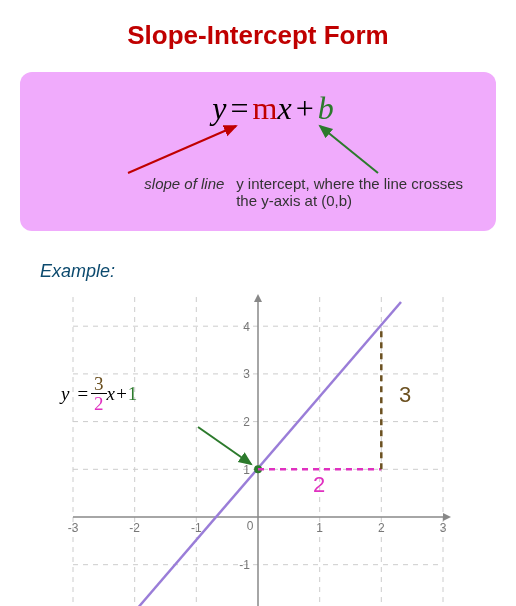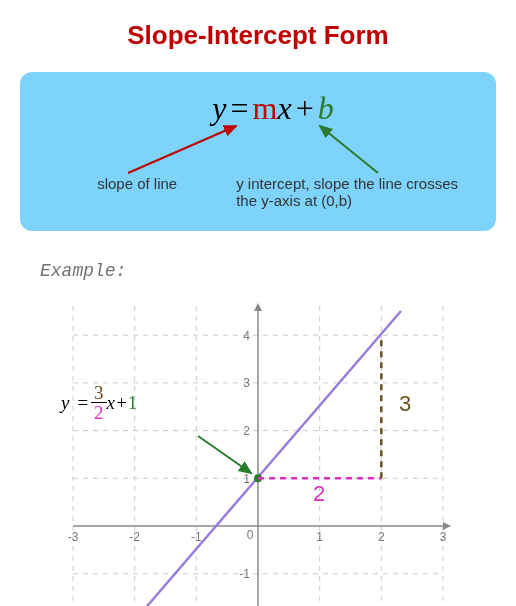--- a/index.html
+++ b/index.html
@@ -12,21 +12,21 @@
   }
   .title {
     text-align: center;
     color: #c00000;
     font-size: 26px;
     font-weight: bold;
     margin-bottom: 21px;
     font-family: Arial, sans-serif;
   }
   .formula-box {
-    background: #7dd3fc;
+    background: #f0abfc;
     border-radius: 12px;
     padding: 18px 20px 22px 20px;
     margin-bottom: 20px;
     position: relative;
   }
   .formula {
     text-align: center;
     font-size: 32px;
     font-style: italic;
     font-family: 'Times New Roman', serif;
@@ -48,31 +48,31 @@
     pointer-events: none;
   }
   .labels-row {
     display: flex;
     justify-content: space-between;
     font-family: Arial, sans-serif;
     font-size: 15px;
     color: #333;
     margin-top: 48px;
   }
-  .label-left { width: 40%; text-align: center; padding-left: 10px;}
+  .label-left { width: 40%; text-align: right; padding-left: 10px; font-style: italic;}
   .label-right { width: 55%; text-align: left; }
   .example-area {
     padding: 10px 20px;
   }
   .example-label {
-    color: #737373;
+    color: #0c4a6e;
     font-style: italic;
     font-size: 18px;
-    font-family: Liberation Mono, monospace;
-    margin-bottom: 20px;
+    font-family: Liberation Sans, sans-serif;
+    margin-bottom: 10px;
   }
   .graph-container {
     position: relative;
     width: 430px;
     height: 340px;
     margin: 0 auto;
   }
   .graph-eq {
     position: absolute;
     top: 84px;
@@ -109,21 +109,21 @@
       </marker>
       <marker id="arrGreen" markerWidth="8" markerHeight="8" refX="6" refY="3" orient="auto">
         <path d="M0,0 L7,3 L0,6 Z" fill="#2c7a2c"></path>
       </marker>
     </defs>
     <line x1="100" y1="55" x2="208" y2="8" stroke="#c00000" stroke-width="2" marker-end="url(#arrRed)"></line>
     <line x1="350" y1="55" x2="292" y2="8" stroke="#2c7a2c" stroke-width="2" marker-end="url(#arrGreen)"></line>
   </svg>
   <div class="labels-row">
     <div class="label-left">slope of line</div>
-    <div class="label-right">y intercept, slope the line crosses the y-axis at (0,b)</div>
+    <div class="label-right">y intercept, where the line crosses the y-axis at (0,b)</div>
   </div>
 </div>
 
 <div class="example-area">
   <div class="example-label">Example:</div>
   <div class="graph-container">
     
     <svg width="430" height="340" viewBox="0 0 430 340">
 
       <g stroke="#ccc" stroke-width="1" stroke-dasharray="5,5">

